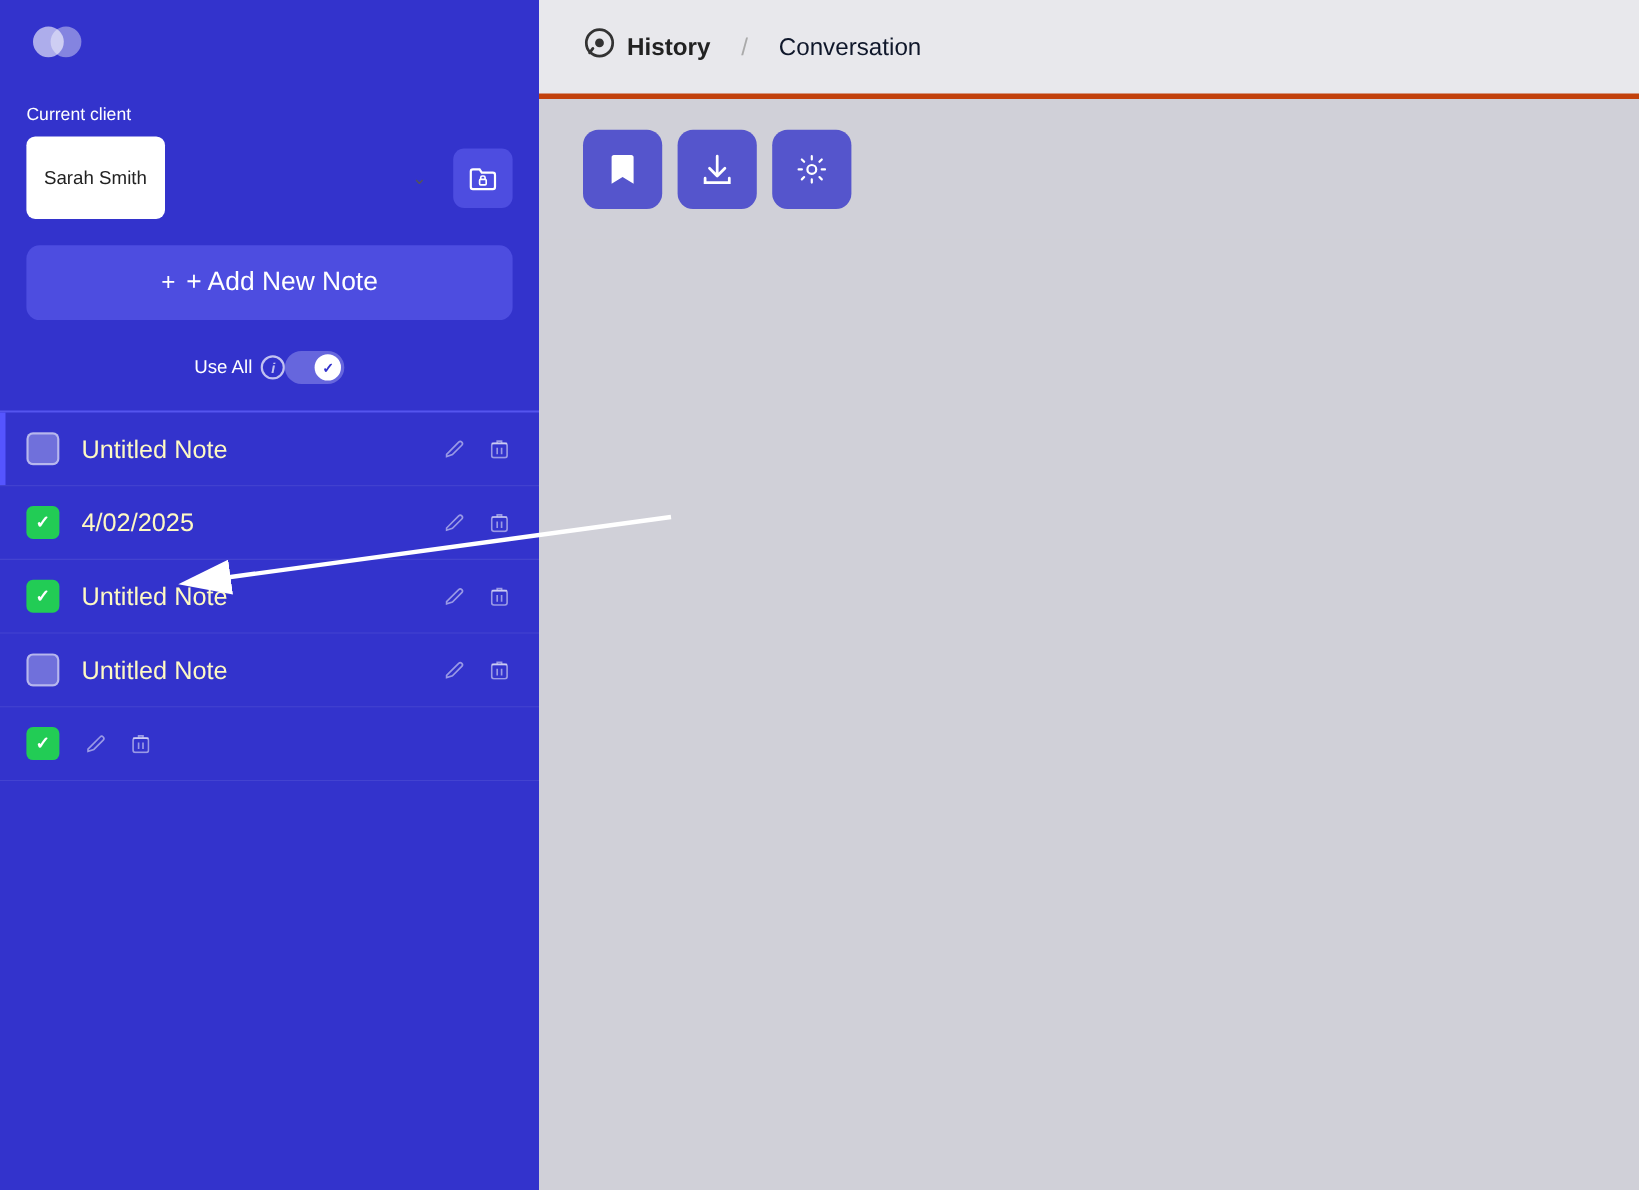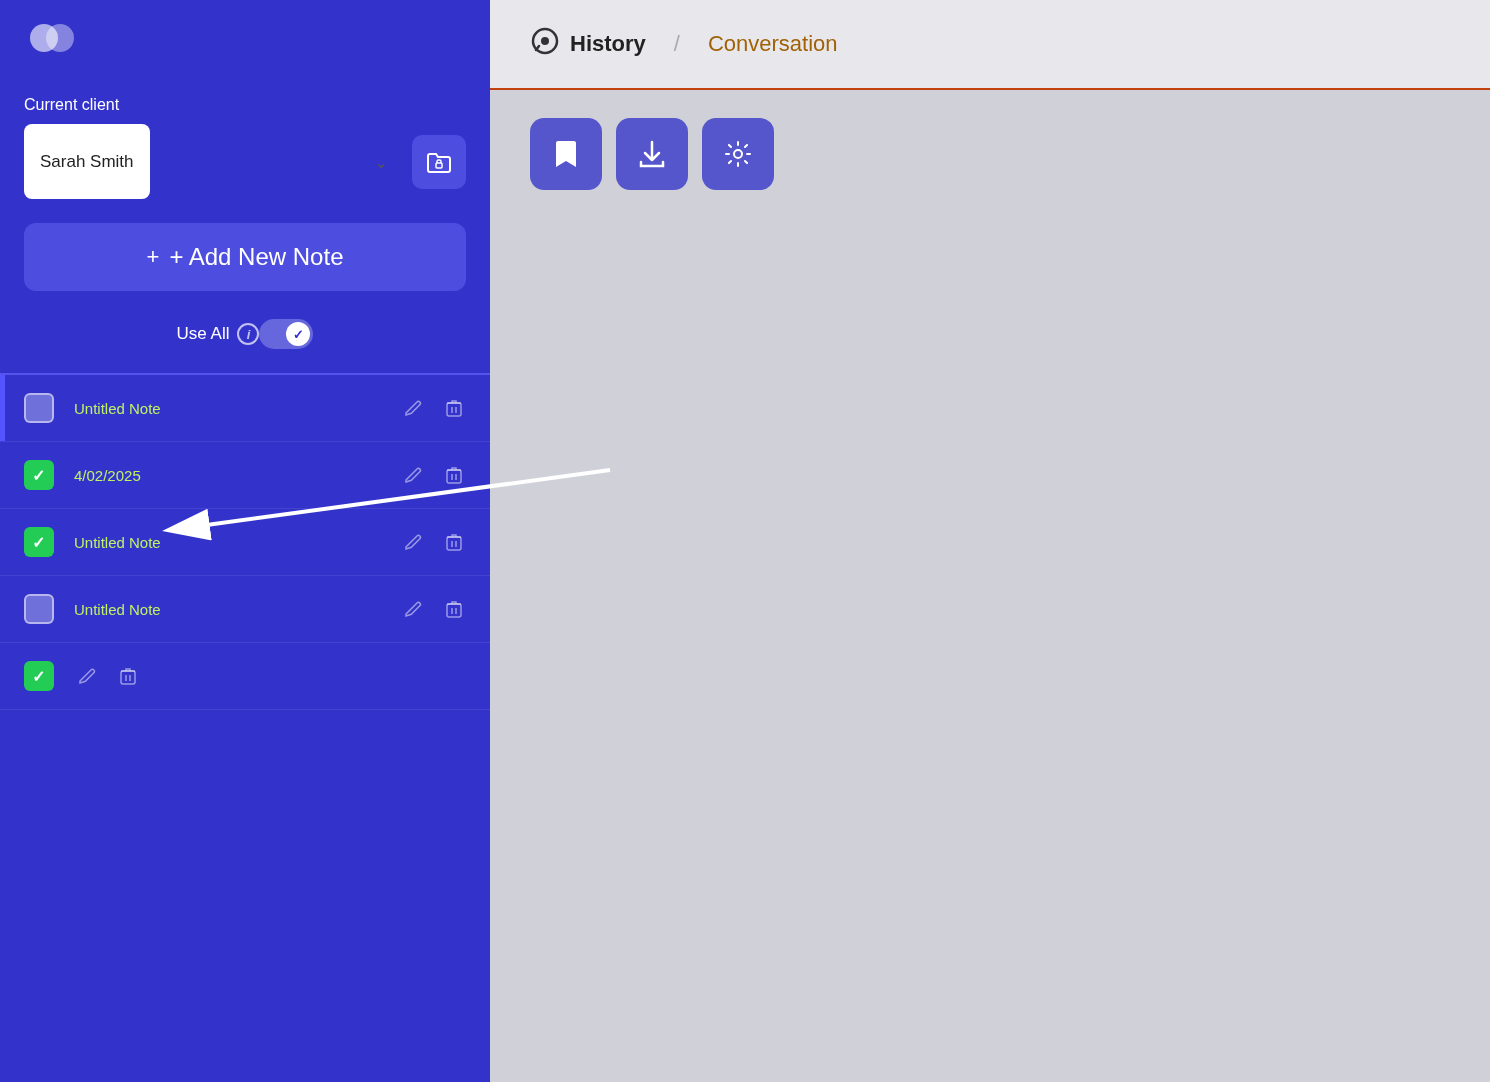--- a/index.html
+++ b/index.html
@@ -204,22 +204,22 @@
 
     .note-checkbox.checked::after {
       content: '✓';
       color: white;
       font-size: 16px;
       font-weight: bold;
     }
 
     .note-title {
       flex: 1;
-      color: #bef264;
-      font-size: 15px;
+      color: #fef9c3;
+      font-size: 23px;
       font-weight: 500;
     }
 
     .note-actions {
       display: flex;
       gap: 16px;
       align-items: center;
     }
 
     .note-action-btn {
@@ -258,21 +258,21 @@
     
     .main-content {
       flex: 1;
       display: flex;
       flex-direction: column;
       background: #d0d0d8;
     }
 
     .top-bar {
       background: #e8e8ec;
-      border-bottom: 2px solid #c2410c;
+      border-bottom: 5px solid #c2410c;
       padding: 0 40px;
       height: 90px;
       display: flex;
       align-items: center;
       gap: 20px;
     }
 
     .history-tab {
       display: flex;
       align-items: center;
@@ -290,21 +290,21 @@
 
     .tab-divider {
       color: #aaa;
       font-size: 22px;
       margin: 0 8px;
     }
 
     .conversation-tab {
       font-size: 22px;
       font-weight: 400;
-      color: #a16207;
+      color: #0f172a;
       cursor: pointer;
     }
 
     .toolbar {
       padding: 28px 40px;
       display: flex;
       gap: 14px;
     }
 
     .toolbar-btn {

